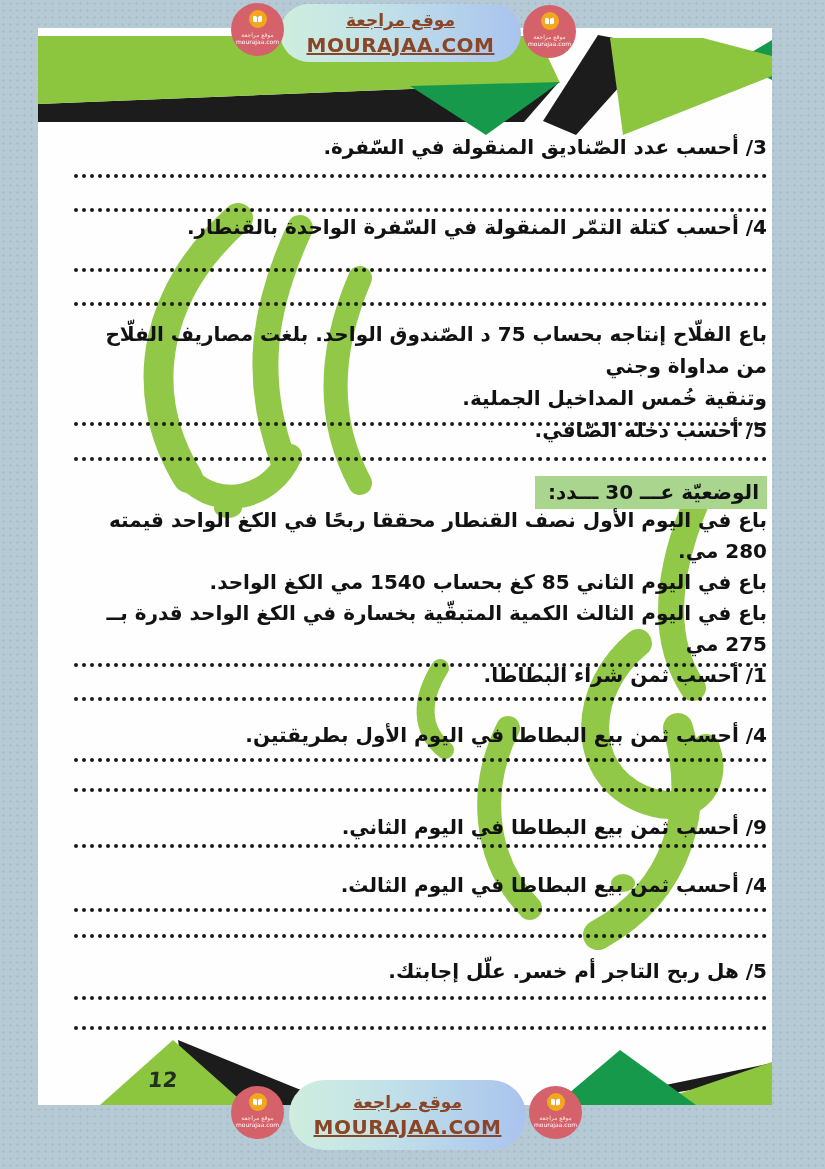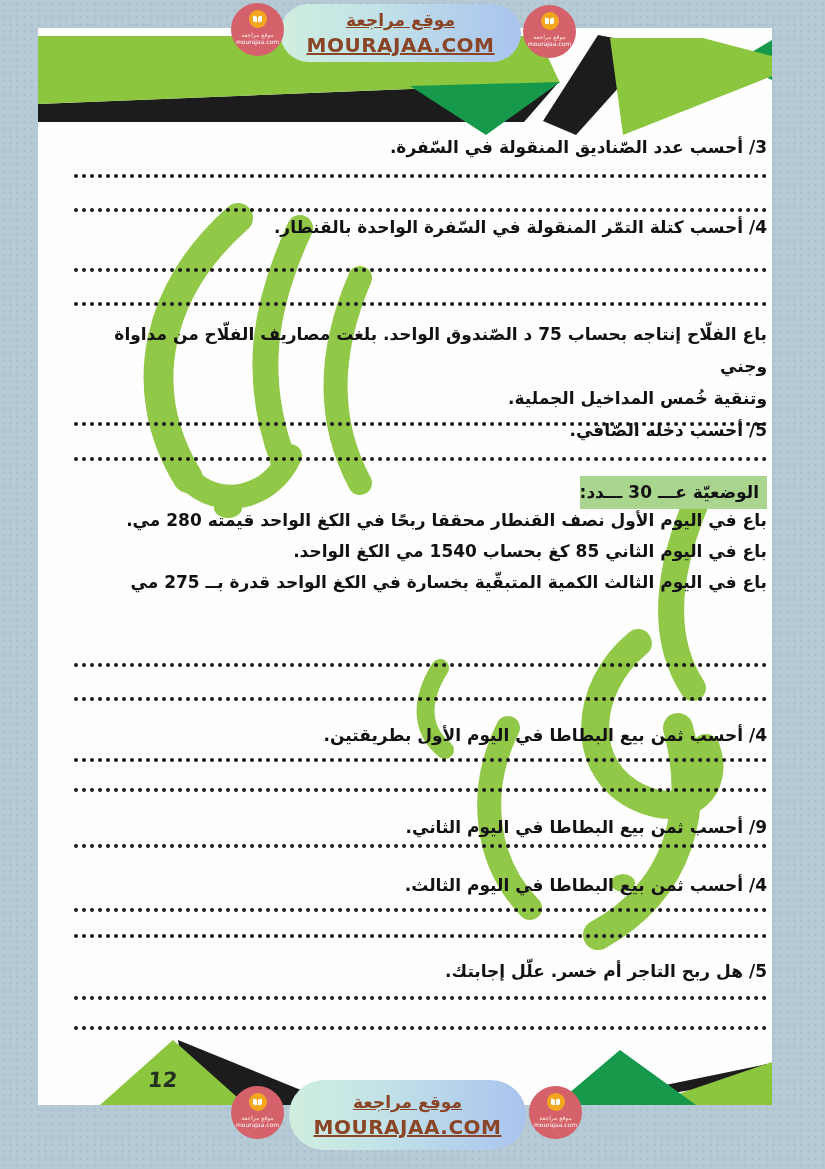--- a/index.html
+++ b/index.html
@@ -16,28 +16,28 @@
     background:#fefefe;
   }
   svg.decor{position:absolute;left:0;pointer-events:none;}
   svg.top-decor{top:0;}
   svg.bottom-decor{bottom:0;}
   svg.watermark{top:0;opacity:.95;}
   
   .trow{
     position:absolute;left:32px;right:5px;
     direction:rtl;text-align:right;
-    font-weight:bold;font-size:17px;line-height:30px;color:#121212;
+    font-weight:bold;font-size:20px;line-height:30px;color:#121212;
   }
   .dotline{
     position:absolute;left:36px;right:5px;height:0;
     border-bottom:4px dotted #1a1a1a;
   }
   .hl{
-    display:inline-block;background:#a9d58f;padding:1px 8px 2px 0;
+    display:inline-block;background:#a9d58f;padding:1px 8px 2px 13px;
   }
   
   .pill{
     position:absolute;border-radius:40px;
     background:linear-gradient(90deg,#cfeede 0%,#c2e2e8 40%,#a9c3ee 100%);
     display:flex;flex-direction:column;align-items:center;justify-content:center;
     text-decoration:none;cursor:pointer;
   }
   .pill .ar{
     font-size:17px;font-weight:bold;color:#8a4526;
@@ -117,20 +117,21 @@
   <div class="dotline" style="top:429px"></div>
 
   <div class="trow" style="top:448px">
     <span class="hl">الوضعيّة عـــ 30 ـــدد:</span>
   </div>
 
   <div class="trow" style="top:477px;line-height:31px">
     <div>باع في اليوم الأول نصف القنطار محققا ربحًا في الكغ الواحد قيمته 280 مي.</div>
     <div>باع في اليوم الثاني 85 كغ بحساب 1540 مي الكغ الواحد.</div>
     <div>باع في اليوم الثالث الكمية المتبقّية بخسارة في الكغ الواحد قدرة بــ 275 مي</div>
+    <div>1/ أحسب ثمن شراء البطاطا.</div>
   </div>
   <div class="dotline" style="top:635px"></div>
   <div class="dotline" style="top:669px"></div>
 
   <div class="trow" style="top:692px">4/ أحسب ثمن بيع البطاطا في اليوم الأول بطريقتين.</div>
   <div class="dotline" style="top:730px"></div>
   <div class="dotline" style="top:760px"></div>
 
   <div class="trow" style="top:784px">9/ أحسب ثمن بيع البطاطا في اليوم الثاني.</div>
   <div class="dotline" style="top:816px"></div>

